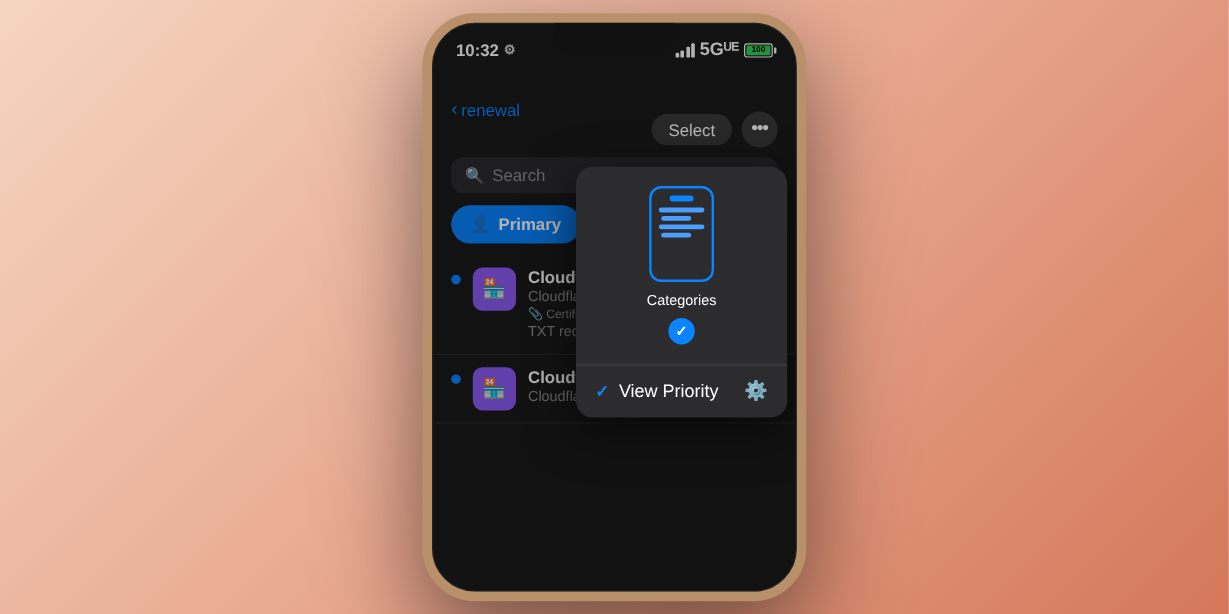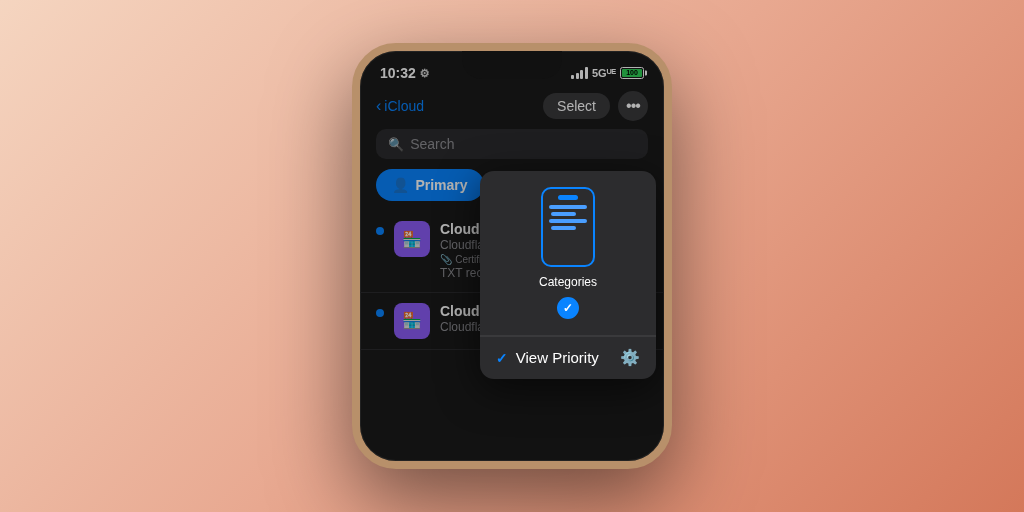--- a/index.html
+++ b/index.html
@@ -10,21 +10,21 @@
       overflow: hidden;
       background: linear-gradient(135deg, #f5d5c0 0%, #e8a890 50%, #d4785a 100%);
       display: flex;
       align-items: center;
       justify-content: center;
       font-family: -apple-system, BlinkMacSystemFont, 'SF Pro Display', 'Helvetica Neue', sans-serif;
     }
 
     .phone-frame {
       width: 320px;
-      height: 426px;
+      height: 490px;
       background: #1a1a1a;
       border-radius: 44px;
       border: 8px solid #b8906a;
       position: relative;
       overflow: hidden;
       box-shadow: 0 30px 80px rgba(0,0,0,0.5), inset 0 0 0 1px rgba(255,255,255,0.1);
     }
 
     .phone-frame::before {
       content: '';
@@ -82,21 +82,21 @@
       background: white;
       border-radius: 1px;
     }
 
     .signal-bar:nth-child(1) { height: 4px; }
     .signal-bar:nth-child(2) { height: 6px; }
     .signal-bar:nth-child(3) { height: 9px; }
     .signal-bar:nth-child(4) { height: 12px; }
 
     .network-badge {
-      font-size: 11px;
+      font-size: 15px;
       font-weight: 700;
       color: white;
     }
 
     .battery {
       width: 24px;
       height: 12px;
       border: 1.5px solid white;
       border-radius: 2.5px;
       position: relative;
@@ -154,20 +154,21 @@
 
     .chevron {
       font-size: 16px;
       font-weight: 300;
     }
 
     .nav-actions {
       display: flex;
       gap: 8px;
       align-items: center;
+      margin-top: 33px;
     }
 
     .select-btn {
       background: #3a3a3c;
       color: white;
       border: none;
       border-radius: 14px;
       padding: 5px 14px;
       font-size: 14px;
       font-weight: 500;
@@ -474,21 +475,21 @@
       <div class="battery">
         <div class="battery-fill"></div>
         <span class="battery-label">100</span>
       </div>
     </div>
   </div>
 
   <div class="nav-bar">
     <div class="back-button">
       <span class="chevron">‹</span>
-      <span>iCloud</span>
+      <span>renewal</span>
     </div>
     <div class="nav-actions">
       <button class="select-btn">Select</button>
       <div class="more-btn">
         <span>•••</span>
       </div>
     </div>
   </div>
 
 

